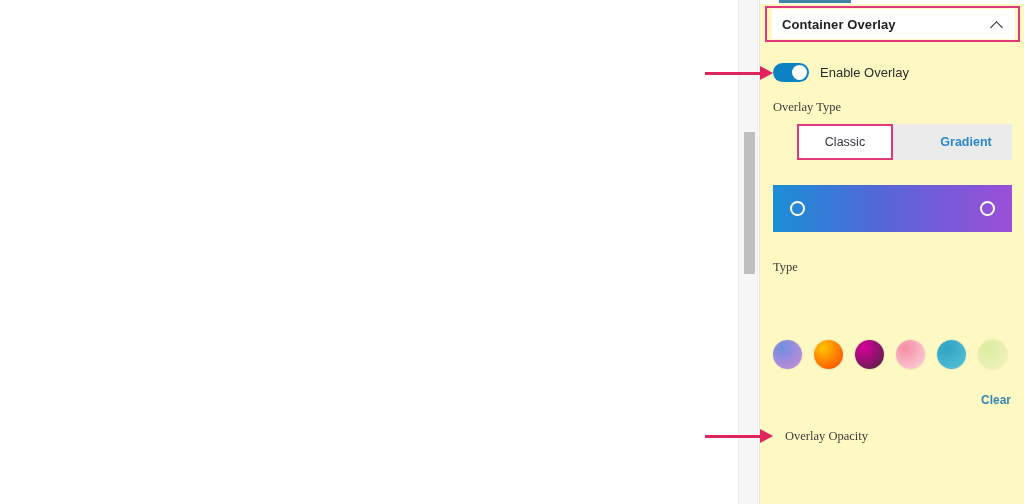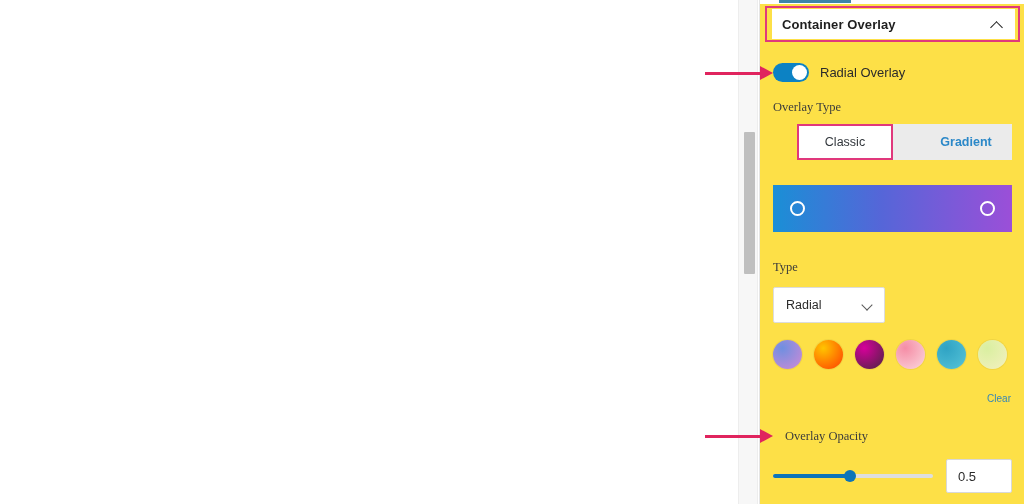--- a/index.html
+++ b/index.html
@@ -45,21 +45,21 @@
     height: 142px;
     background: #bfbfbf;
     border-radius: 1px;
   }
 
   
   .panel {
     position: absolute;
     left: 759px; top: 0;
     width: 265px; height: 504px;
-    background: #fde047;
+    background: #fef9c3;
     border-left: 1px solid #e5e5e5;
   }
 
   
   .tab-indicator-bar {
     position: absolute;
     left: 0; top: 0;
     width: 265px;
     height: 4px;
     background: #ffffff;
@@ -244,23 +244,24 @@
   .swatch {
     width: 29px; height: 29px;
     border-radius: 50%;
     cursor: pointer;
     box-shadow: 0 0 0 1px rgba(0,0,0,.05);
   }
 
   .clear-link {
     position: absolute;
     right: 13px; top: 393px;
-    font-size: 10px;
+    font-size: 12px;
     color: #3686b5;
     cursor: pointer;
+    font-weight: bold;
   }
 
   
   .slider-row {
     position: absolute;
     left: 13px; top: 459px;
     width: 239px;
     height: 34px;
     display: flex;
     align-items: center;
@@ -357,63 +358,51 @@
     <div class="section-header">
       <span class="section-header-title">Container Overlay</span>
       <span class="chev-up"></span>
     </div>
     <div class="annot-rect" style="border-color: rgb(224, 56, 124);"></div>
 
     <div class="toggle-row">
       <div class="toggle">
         <div class="knob"></div>
       </div>
-      <span class="toggle-label">Radial Overlay</span>
+      <span class="toggle-label">Enable Overlay</span>
     </div>
 
     <div class="field-label lbl-overlay-type">Overlay Type</div>
 
     <div class="segmented">
       <div class="seg active" style="border-color: rgb(224, 56, 124); margin-left: 24px;">Classic</div>
       <div class="seg inactive">Gradient</div>
     </div>
 
     <div class="gradient-bar" style="background: linear-gradient(90deg, rgb(26, 143, 214) 0%, rgb(85, 102, 216) 45%, rgb(155, 79, 216) 100%);">
       <div class="grad-stop start"></div>
       <div class="grad-stop end"></div>
     </div>
 
     <div class="field-label lbl-type">Type</div>
 
-    <div class="select-box">
-      <span>Radial</span>
-      <span class="chev-down"></span>
-    </div>
 
     <div class="swatches">
       <div class="swatch" style="background: radial-gradient(circle at 32% 28%, rgb(111, 143, 224) 0%, rgb(208, 138, 214) 100%);"></div>
       <div class="swatch" style="background: radial-gradient(circle at 32% 28%, rgb(255, 196, 0) 0%, rgb(255, 61, 0) 100%);"></div>
       <div class="swatch" style="background: radial-gradient(circle at 32% 28%, rgb(214, 0, 154) 0%, rgb(74, 37, 64) 100%);"></div>
       <div class="swatch" style="background: radial-gradient(circle at 32% 28%, rgb(245, 141, 166) 0%, rgb(251, 215, 221) 100%);"></div>
       <div class="swatch" style="background: radial-gradient(circle at 32% 28%, rgb(47, 163, 196) 0%, rgb(87, 196, 216) 100%);"></div>
       <div class="swatch" style="background: radial-gradient(circle at 32% 28%, rgb(217, 239, 160) 0%, rgb(244, 240, 192) 100%);"></div>
     </div>
 
     <div class="clear-link">Clear</div>
 
     <div class="field-label lbl-opacity">Overlay Opacity</div>
 
-    <div class="slider-row">
-      <div class="slider">
-        <div class="track"></div>
-        <div class="fill" style="width: 48%; background: rgb(12, 116, 184);"></div>
-        <div class="thumb" style="left: 48%; background: rgb(12, 116, 184);"></div>
-      </div>
-      <div class="num-input">0.5</div>
-    </div>
 
   </div>
 
   <div class="arrow arrow-toggle">
     <div class="shaft" style="background: rgb(224, 36, 94);"></div>
     <div class="head" style="border-left-color: rgb(224, 36, 94);"></div>
   </div>
   <div class="arrow arrow-opacity">
     <div class="shaft" style="background: rgb(224, 36, 94);"></div>
     <div class="head" style="border-left-color: rgb(224, 36, 94);"></div>

